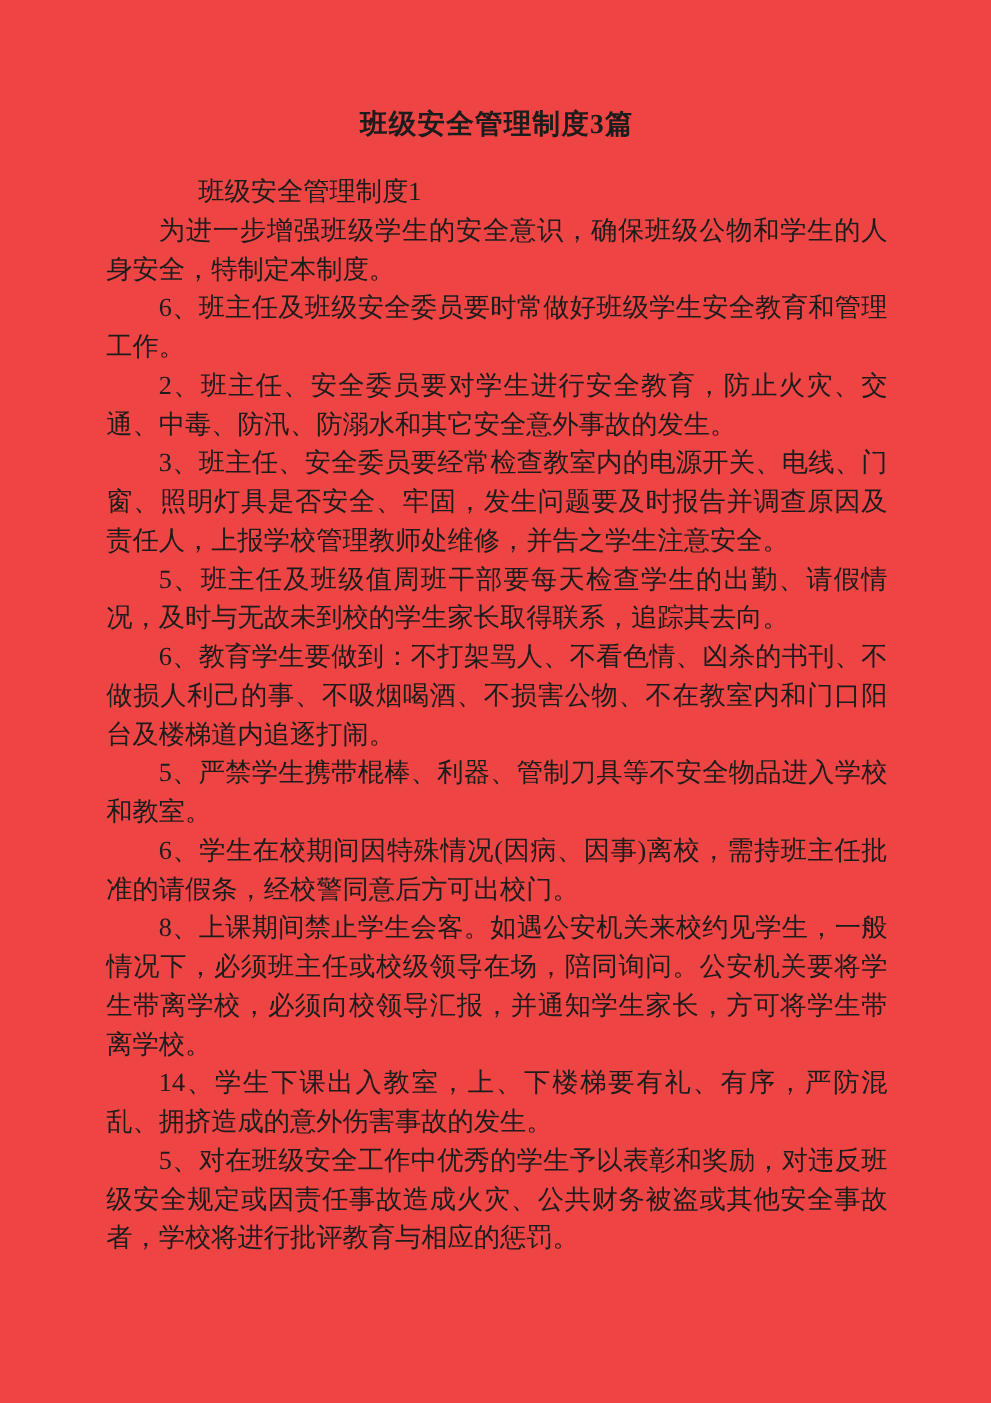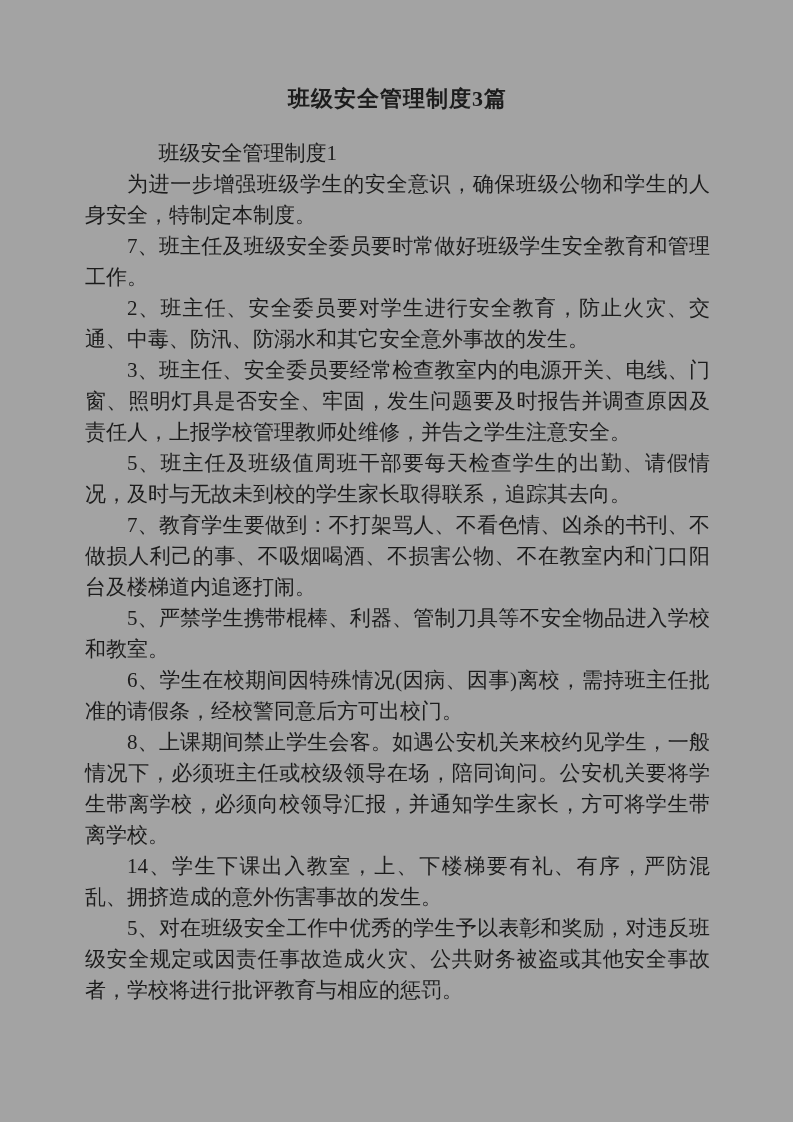--- a/index.html
+++ b/index.html
@@ -5,21 +5,21 @@
   html, body {
     margin: 0;
     padding: 0;
     background: #ffffff;
   }
   .page {
     position: relative;
     width: 793px;
     height: 1122px;
     margin: 0 auto;
-    background: #a3a3a3;
+    background: #ef4444;
     box-sizing: border-box;
     padding: 84px 83px 0 85px;
     overflow: hidden;
     font-family: "Liberation Serif", "DejaVu Serif", serif;
     color: #1c1c1c;
   }
   .doc-title {
     margin: 0 0 24px 0;
     font-size: 22px;
     line-height: 30px;
@@ -43,24 +43,24 @@
 </style>
 </head>
 <body>
 
 <div class="page">
   <h1 class="doc-title">班级安全管理制度3篇</h1>
 
   <div class="doc-body">
     <p class="section-heading">班级安全管理制度1</p>
     <p>为进一步增强班级学生的安全意识，确保班级公物和学生的人身安全，特制定本制度。</p>
-    <p>7、班主任及班级安全委员要时常做好班级学生安全教育和管理工作。</p>
+    <p>6、班主任及班级安全委员要时常做好班级学生安全教育和管理工作。</p>
     <p>2、班主任、安全委员要对学生进行安全教育，防止火灾、交通、中毒、防汛、防溺水和其它安全意外事故的发生。</p>
     <p>3、班主任、安全委员要经常检查教室内的电源开关、电线、门窗、照明灯具是否安全、牢固，发生问题要及时报告并调查原因及责任人，上报学校管理教师处维修，并告之学生注意安全。</p>
     <p>5、班主任及班级值周班干部要每天检查学生的出勤、请假情况，及时与无故未到校的学生家长取得联系，追踪其去向。</p>
-    <p>7、教育学生要做到：不打架骂人、不看色情、凶杀的书刊、不做损人利己的事、不吸烟喝酒、不损害公物、不在教室内和门口阳台及楼梯道内追逐打闹。</p>
+    <p>6、教育学生要做到：不打架骂人、不看色情、凶杀的书刊、不做损人利己的事、不吸烟喝酒、不损害公物、不在教室内和门口阳台及楼梯道内追逐打闹。</p>
     <p>5、严禁学生携带棍棒、利器、管制刀具等不安全物品进入学校和教室。</p>
     <p>6、学生在校期间因特殊情况(因病、因事)离校，需持班主任批准的请假条，经校警同意后方可出校门。</p>
     <p>8、上课期间禁止学生会客。如遇公安机关来校约见学生，一般情况下，必须班主任或校级领导在场，陪同询问。公安机关要将学生带离学校，必须向校领导汇报，并通知学生家长，方可将学生带离学校。</p>
     <p>14、学生下课出入教室，上、下楼梯要有礼、有序，严防混乱、拥挤造成的意外伤害事故的发生。</p>
     <p>5、对在班级安全工作中优秀的学生予以表彰和奖励，对违反班级安全规定或因责任事故造成火灾、公共财务被盗或其他安全事故者，学校将进行批评教育与相应的惩罚。</p>
   </div>
 </div>
 
 </body></html>

